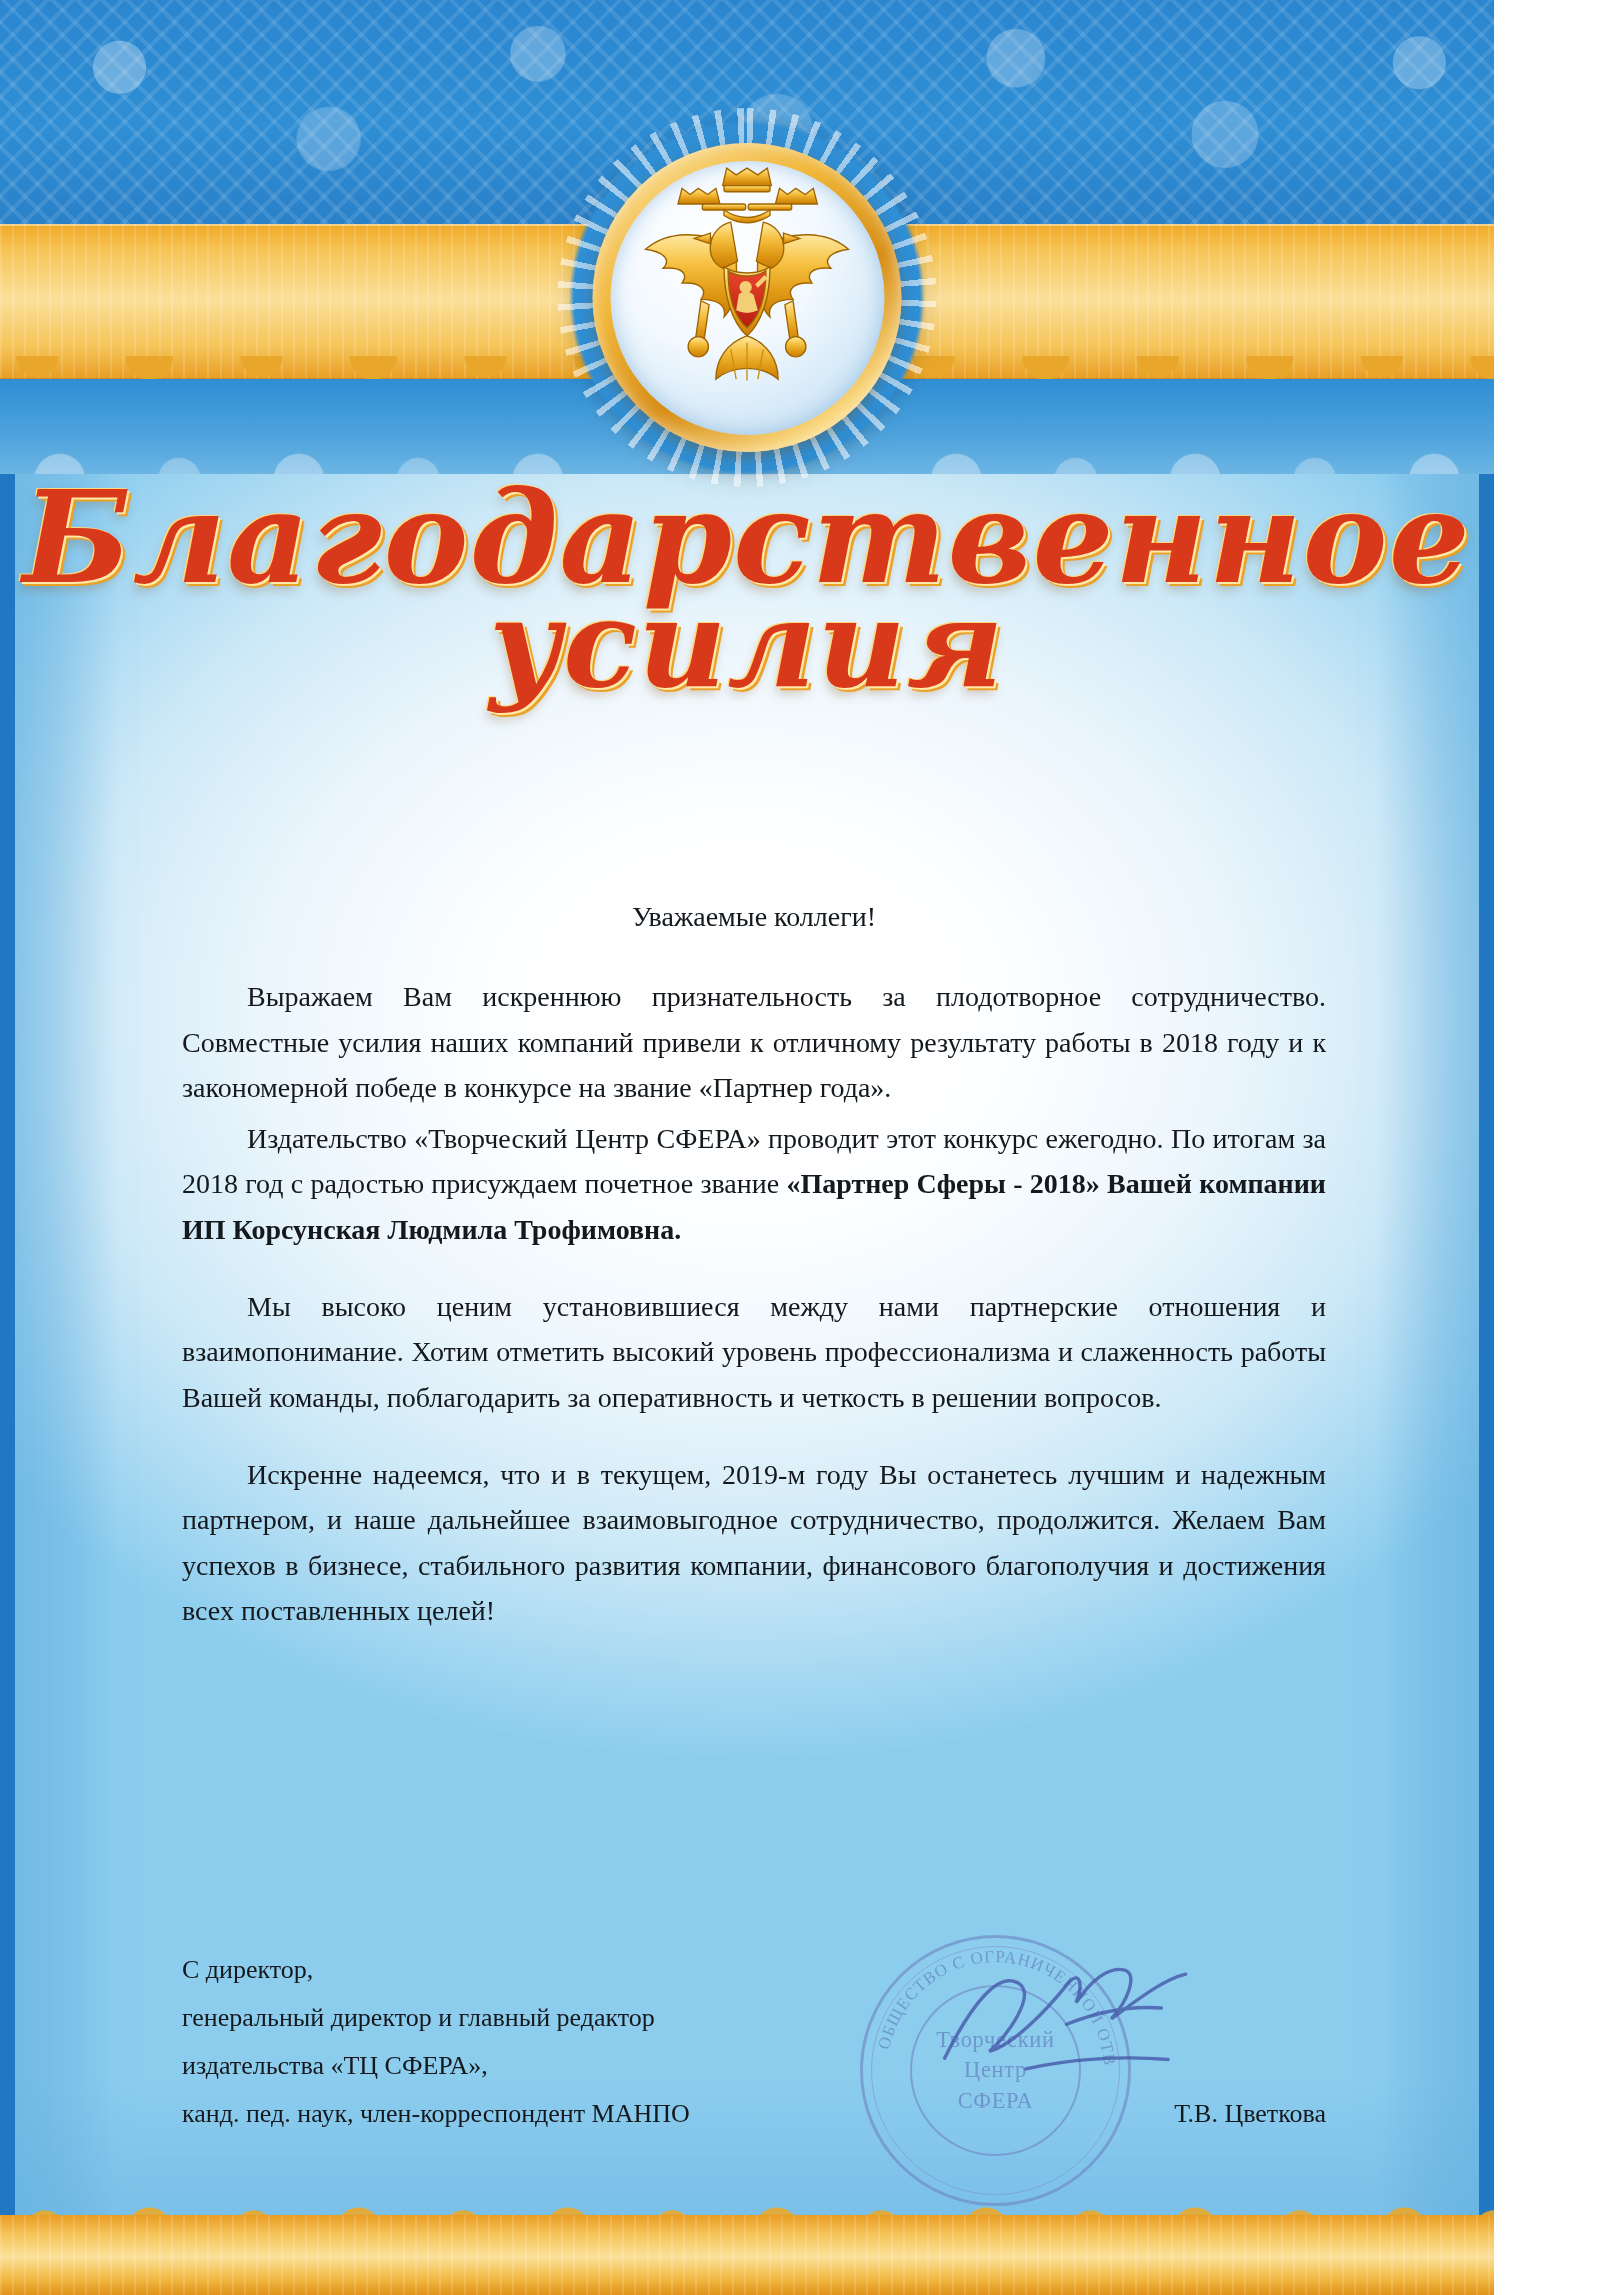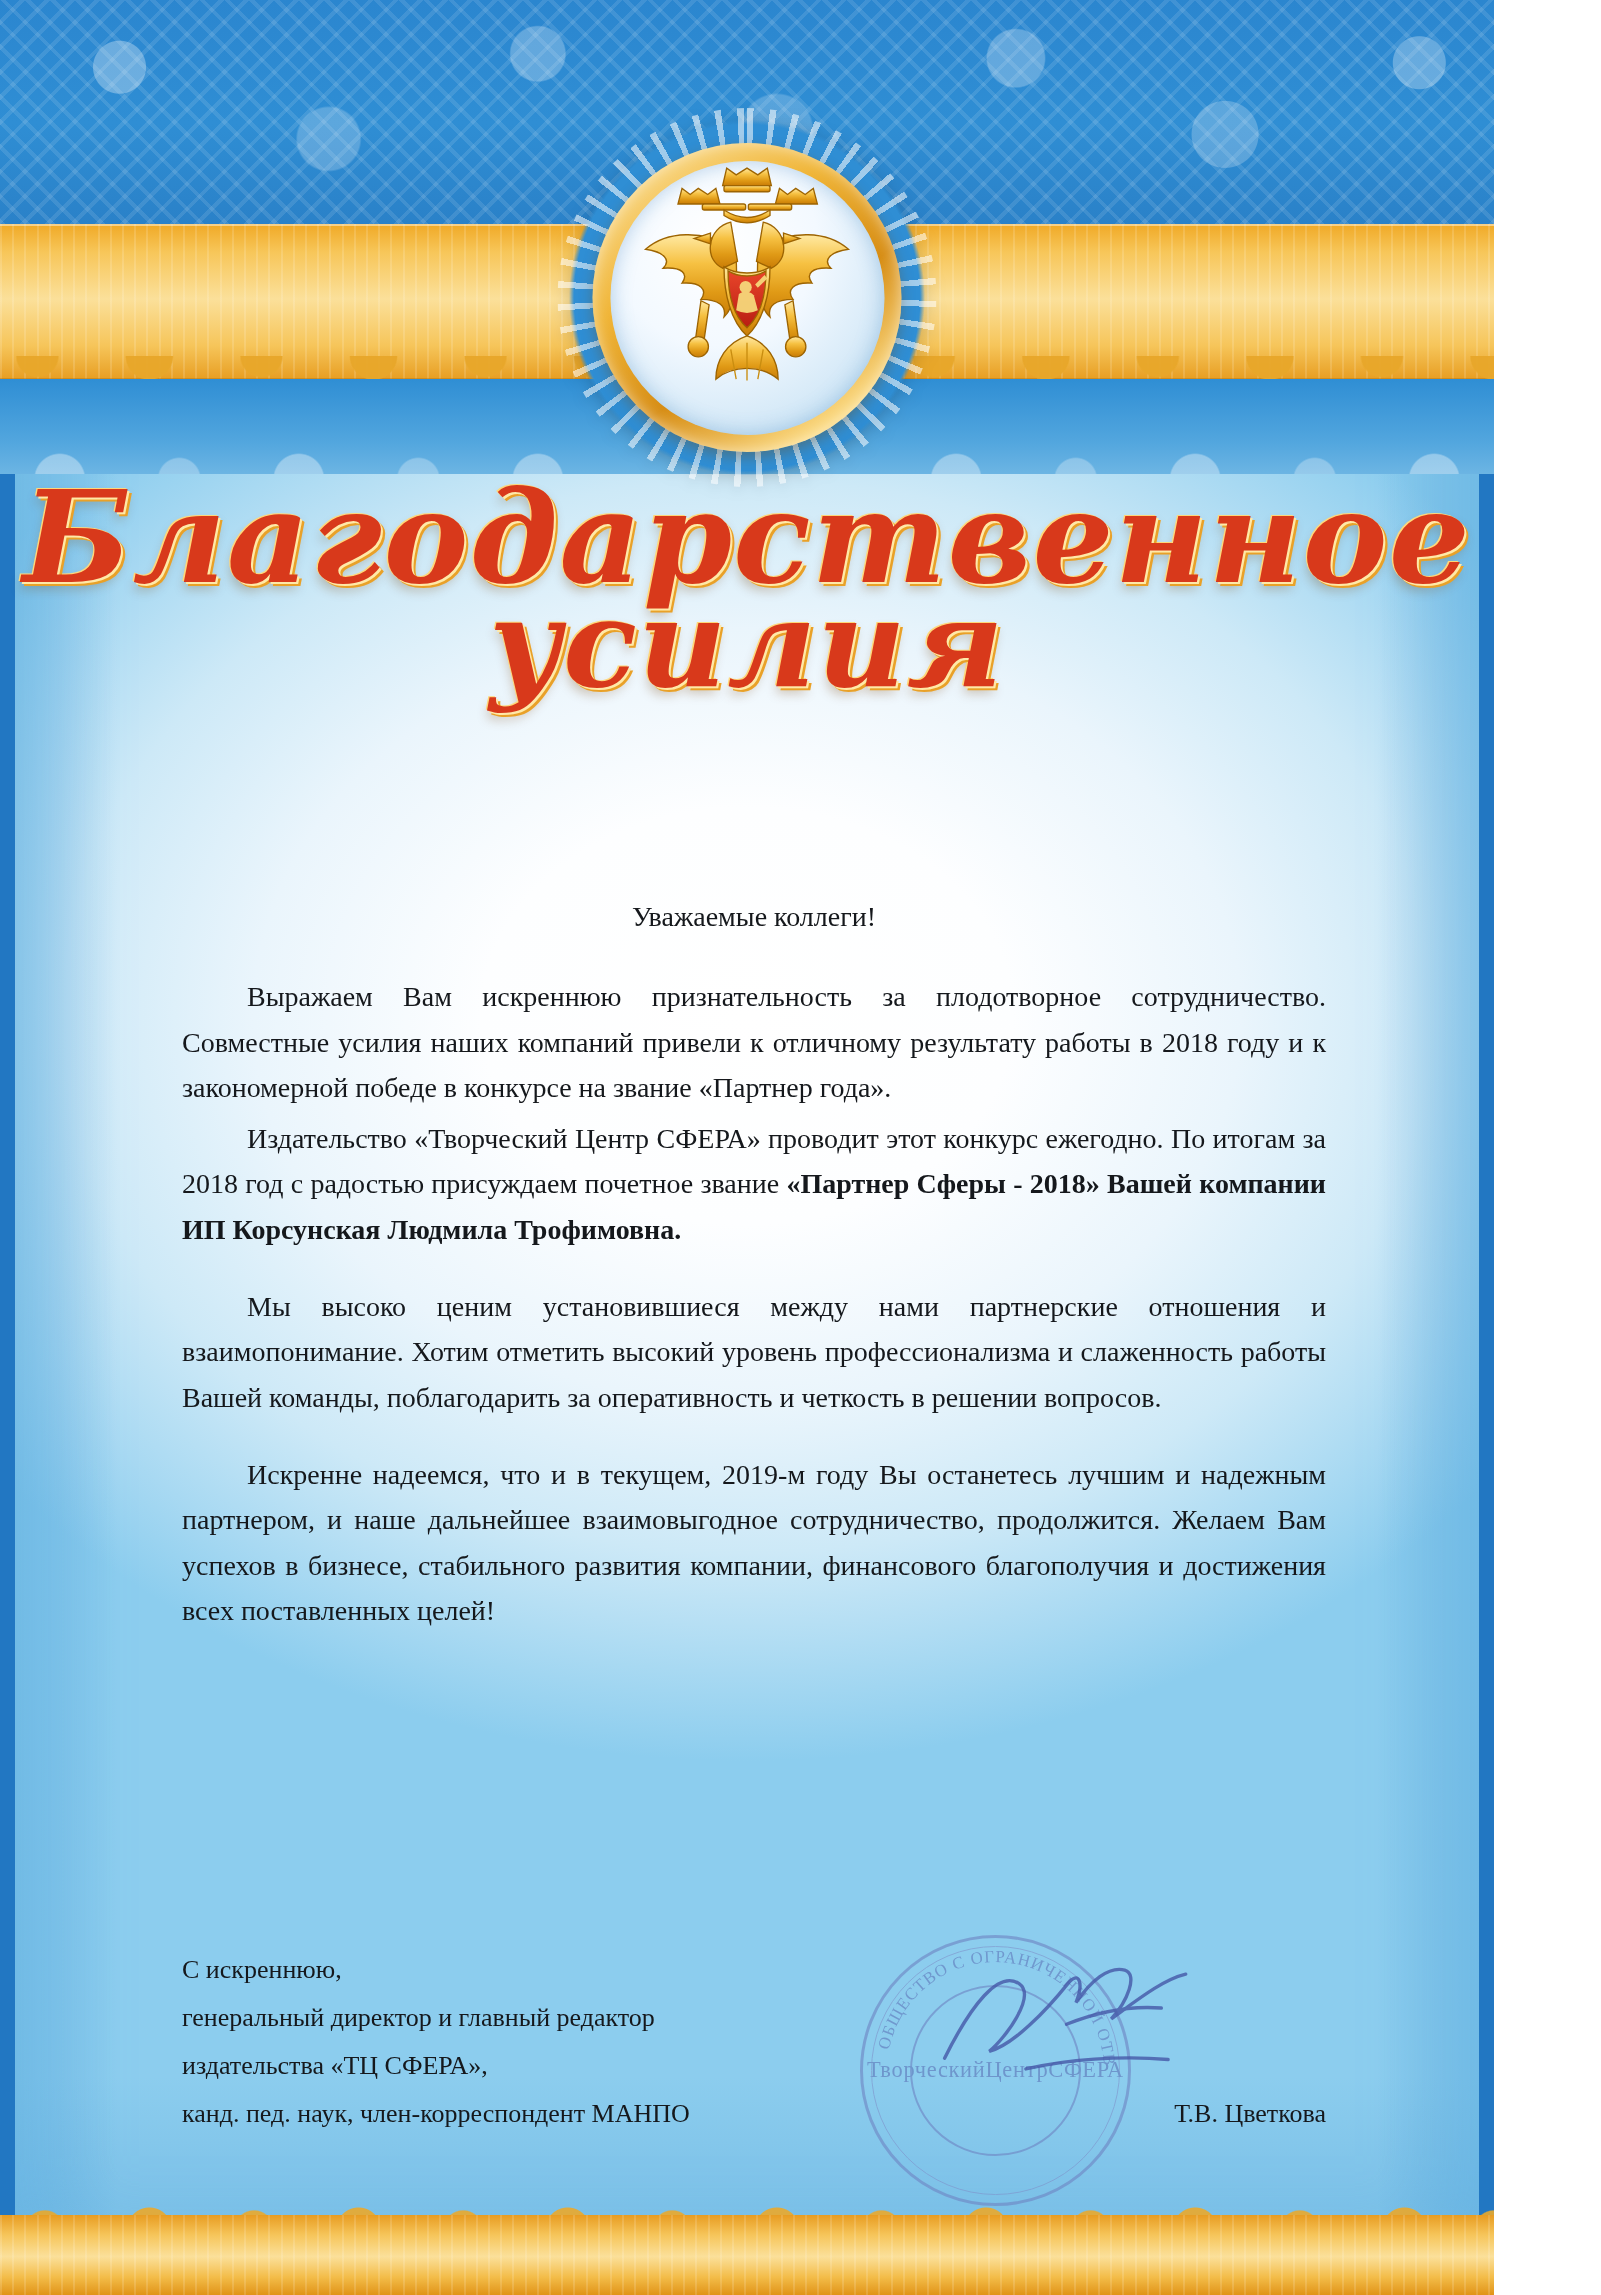--- a/index.html
+++ b/index.html
@@ -277,21 +277,21 @@
     border-radius: 50%;
     border: 3.4px solid #6f86c4;
   }
   .stamp .ring-outer { inset: 0; }
   .stamp .ring-inner { inset: 50px; border-width: 2.7px; }
   .stamp .ring-mid { position: absolute; inset: 11px; border-radius: 50%; border: 1.4px solid #7f93cb; }
   .stamp .stamp-center {
     position: absolute;
     inset: 50px;
     display: flex;
-    flex-direction: row;
+    flex-direction: column;
     align-items: center;
     justify-content: center;
     color: #5d75b8;
     font-family: "Liberation Serif", serif;
     font-size: 22.4px;
     line-height: 1.35;
     text-align: center;
     letter-spacing: 0.7px;
   }
   .stamp .arc-text {
@@ -399,21 +399,21 @@
     <p class="para">Выражаем Вам искреннюю признательность за плодотворное сотрудничество. Совместные усилия наших компаний привели к отличному результату работы в 2018 году и к закономерной победе в конкурсе на звание «Партнер года».</p>
 
     <p class="para"><span>Издательство «Творческий Центр СФЕРА» проводит этот конкурс ежегодно. По итогам за 2018 год с радостью присуждаем почетное звание </span><span class="strong">«Партнер Сферы - 2018»</span> <span class="strong">Вашей компании ИП Корсунская Людмила Трофимовна.</span></p>
 
     <p class="para gap">Мы высоко ценим установившиеся между нами партнерские отношения и взаимопонимание. Хотим отметить высокий уровень профессионализма и слаженность работы Вашей команды, поблагодарить за оперативность и четкость в решении вопросов.</p>
 
     <p class="para gap">Искренне надеемся, что и в текущем, 2019-м году Вы останетесь лучшим и надежным партнером, и наше дальнейшее взаимовыгодное сотрудничество, продолжится. Желаем Вам успехов в бизнесе, стабильного развития компании, финансового благополучия и достижения всех поставленных целей!</p>
   </div>
 
   <div class="signature">
-    <div>С искреннюю,</div>
+    <div>С директор,</div>
     <div>генеральный директор и главный редактор</div>
     <div>издательства «ТЦ СФЕРА»,</div>
     <div class="row-last">
       <span>канд. пед. наук, член-корреспондент МАНПО</span>
       <span>Т.В. Цветкова</span>
     </div>
   </div>
 
   <svg class="autograph" width="285" height="149" viewBox="0 0 420 220">
     <g fill="none" stroke="#4558a8" stroke-width="5" stroke-linecap="round" opacity="0.8">

